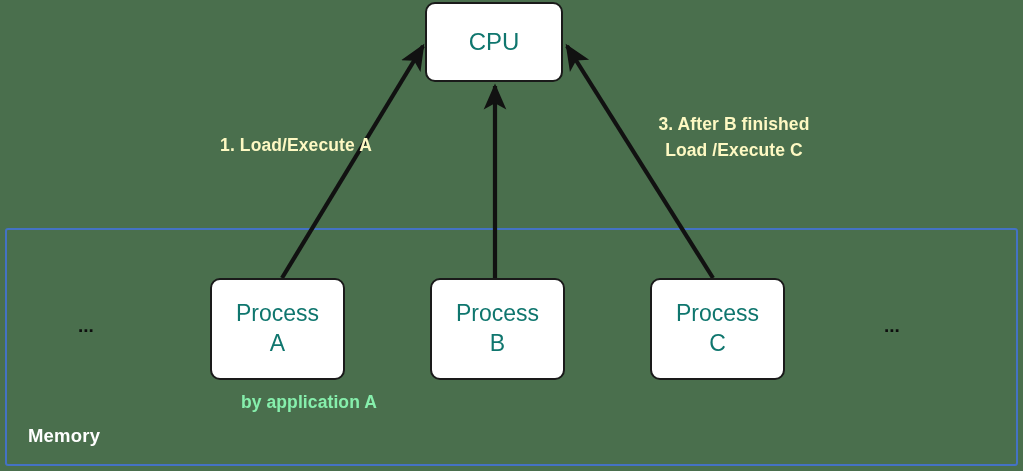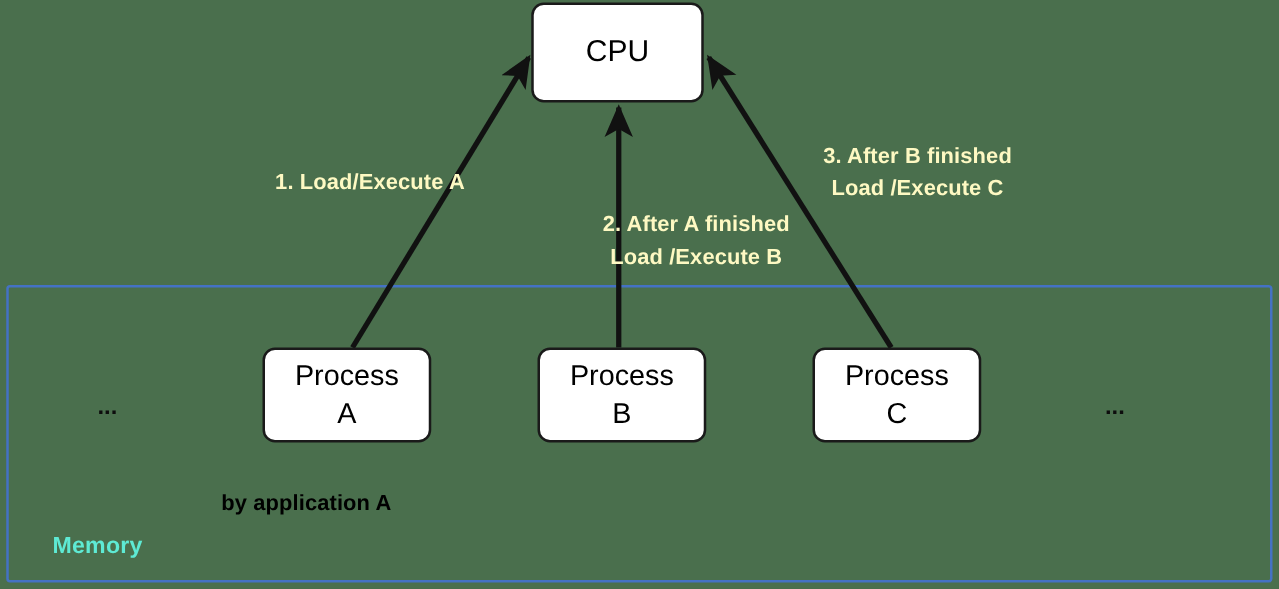--- a/index.html
+++ b/index.html
@@ -25,37 +25,37 @@
   .node-box {
     position: absolute;
     background: #ffffff;
     border: 2px solid #1a1a1a;
     border-radius: 10px;
     box-sizing: border-box;
     display: flex;
     align-items: center;
     justify-content: center;
     text-align: center;
-    color: #000000;
+    color: #0f766e;
     font-family: "Liberation Sans", sans-serif;
     font-size: 23px;
     line-height: 1.30;
     font-weight: 400;
   }
   .cpu-box {
     left: 425px;
     top: 2px;
     width: 138px;
     height: 80px;
     font-size: 24px;
   }
   .proc-box {
     top: 278px;
     width: 135px;
-    height: 76px;
+    height: 102px;
     text-align: center;
   }
   .proc-a { left: 210px; }
   .proc-b { left: 430px; }
   .proc-c { left: 650px; }
   .edge-label {
     position: absolute;
     color: #fef9c3;
     font-family: "Liberation Sans", sans-serif;
     font-size: 17.5px;
@@ -77,22 +77,22 @@
   }
   .label-3 {
     left: 634px;
     top: 112px;
     width: 200px;
   }
   .caption {
     position: absolute;
     top: 392px;
     width: 200px;
-    text-align: left;
-    color: #000000;
+    text-align: right;
+    color: #86efac;
     font-family: "Liberation Sans", sans-serif;
     font-size: 17.5px;
     font-weight: bold;
     letter-spacing: 0.1px;
   }
   .cap-a { left: 177px; }
   .cap-b { left: 396px; }
   .cap-c { left: 617px; }
   .memory-frame {
     position: absolute;
@@ -100,23 +100,23 @@
     top: 228px;
     width: 1013px;
     height: 238px;
     border: 2px solid #4472c4;
     border-radius: 3px;
     box-sizing: border-box;
     background: transparent;
   }
   .memory-label {
     position: absolute;
-    left: 42px;
+    left: 28px;
     top: 425px;
-    color: #5eead4;
+    color: #ffffff;
     font-family: "Liberation Sans", sans-serif;
     font-size: 18.5px;
     font-weight: bold;
     letter-spacing: 0.2px;
   }
   .ellipsis {
     position: absolute;
     top: 316px;
     color: #0d0d0d;
     font-family: "Liberation Sans", sans-serif;
@@ -169,20 +169,18 @@
     </div>
   </div>
   <div class="node-box proc-box proc-c">
     <div>
       <div>Process</div>
       <div>C</div>
     </div>
   </div>
 
   <div class="edge-label label-1">1. Load/Execute A</div>
-  <div class="edge-label label-2">2. After A finished
-Load /Execute B</div>
   <div class="edge-label label-3">3. After B finished
 Load /Execute C</div>
 
   <div class="caption cap-a">by application A</div>
 
 </div>
 
 </body></html>

